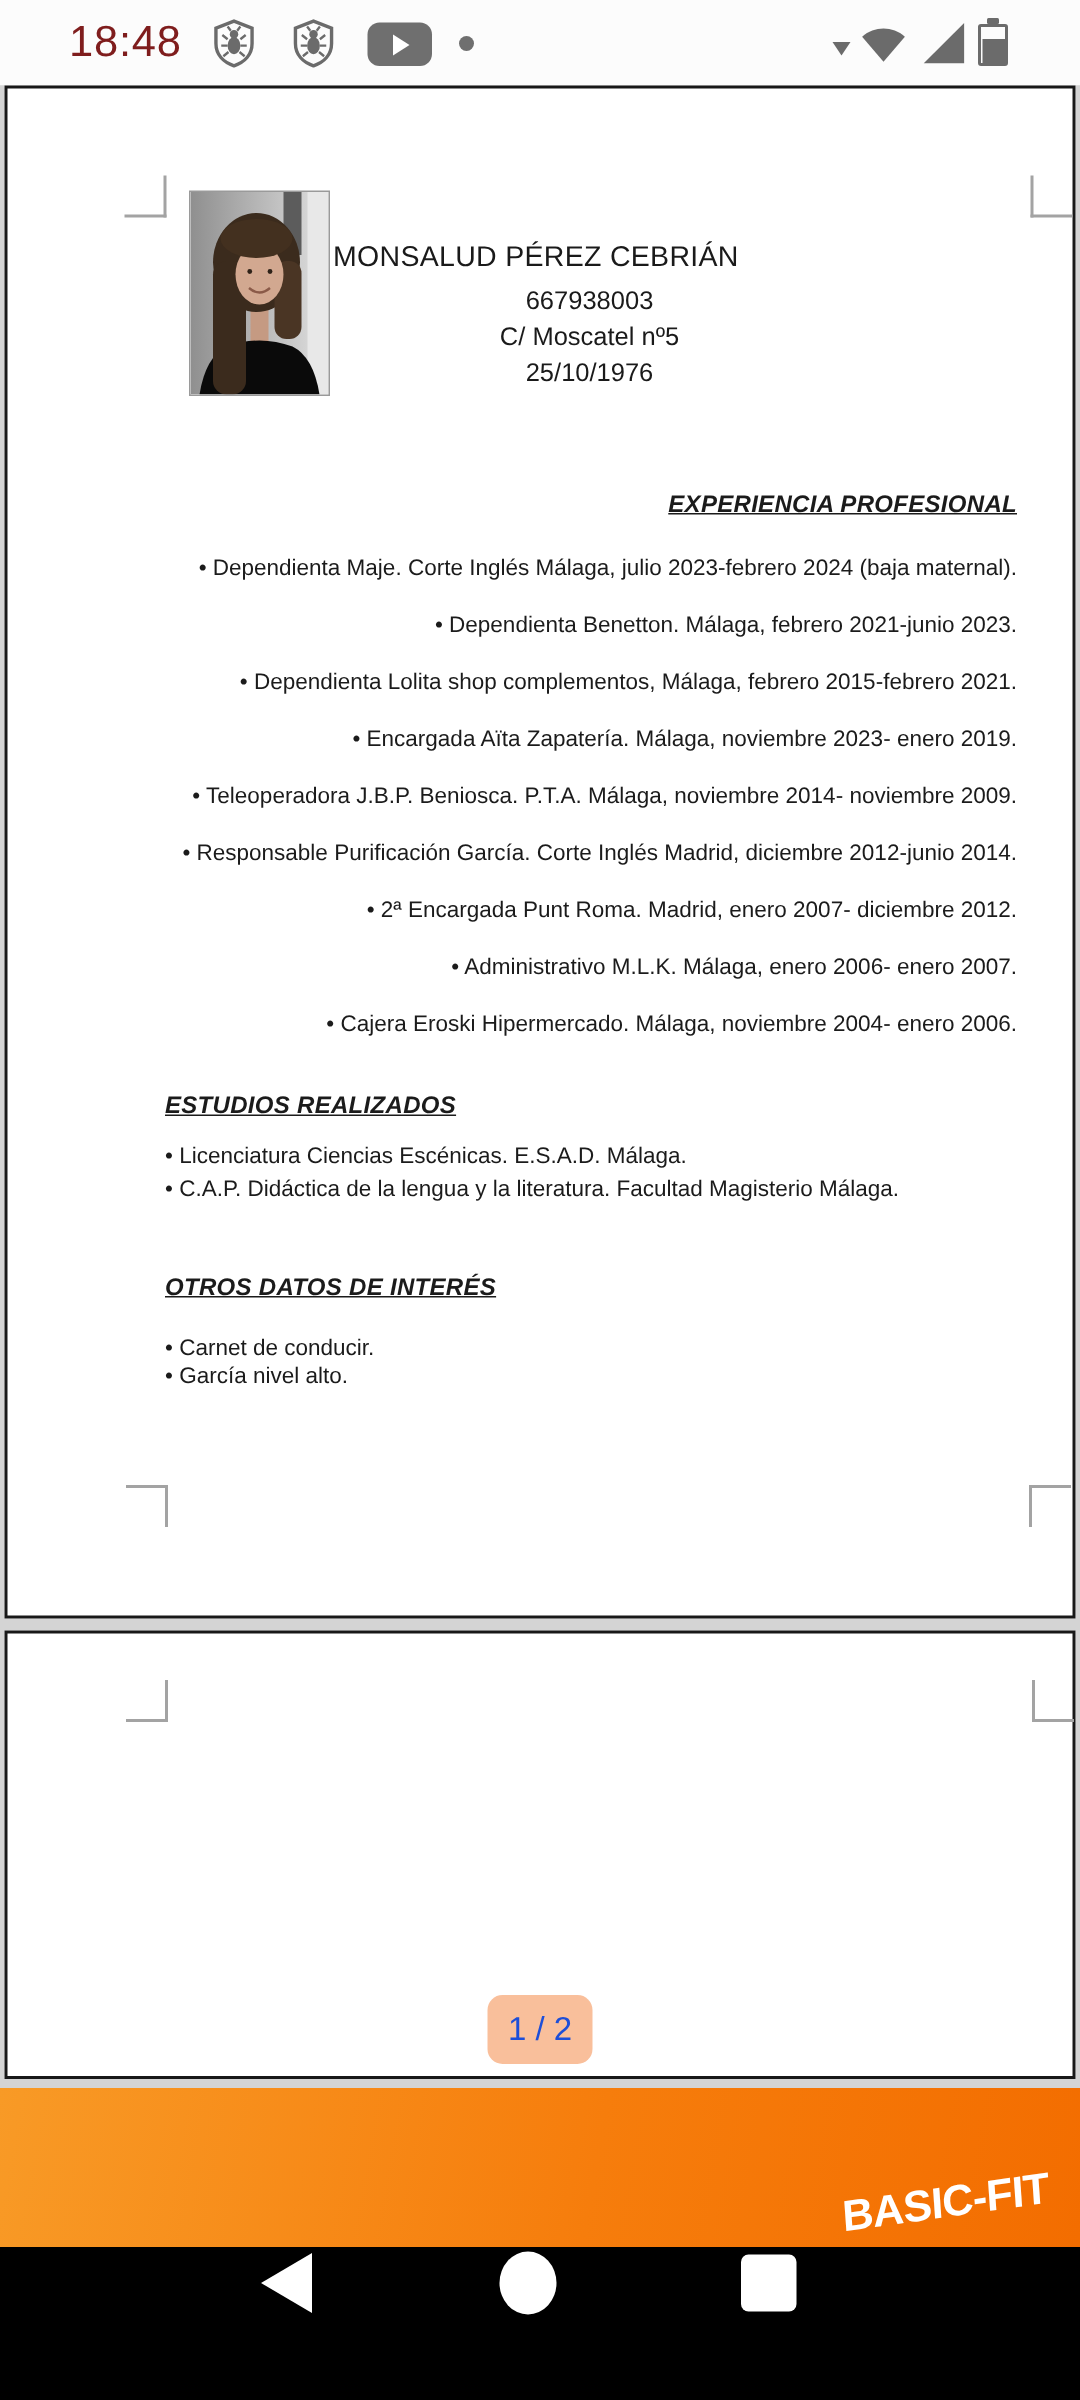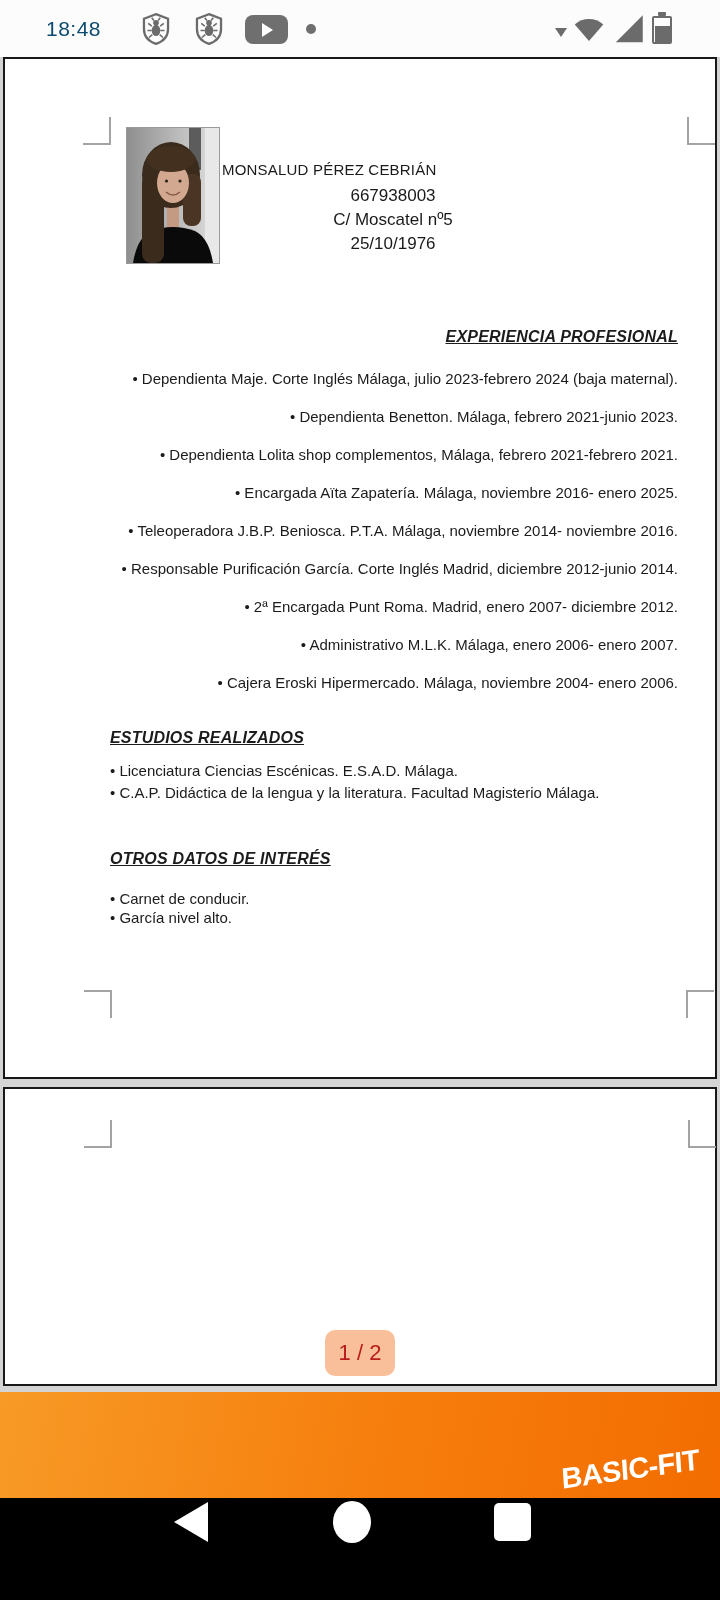--- a/index.html
+++ b/index.html
@@ -3,21 +3,21 @@
 <meta charset="utf-8">
 <style>
   html,body{margin:0;padding:0;background:#000;}
   *{box-sizing:border-box;}
   .screen{position:relative;width:720px;height:1600px;background:#d4d4d4;overflow:hidden;
           font-family:"Liberation Sans",sans-serif;}
 
   
   .status-bar{position:absolute;top:0;left:0;width:720px;height:57px;background:#fcfcfc;}
   .sb-time{position:absolute;left:46px;top:0;height:70px;line-height:57px;
-           font-size:21px;color:#0c4a6e;letter-spacing:.5px;}
+           font-size:29px;color:#7f1d1d;letter-spacing:.5px;}
   .sb-icon{position:absolute;top:12px;}
   .sb-shield1{left:139px;} .sb-shield2{left:192px;}
   .sb-yt{left:245px;top:15px;width:43px;height:29px;background:#6f6f6f;border-radius:8px;}
   .sb-yt::after{content:"";position:absolute;left:17px;top:8px;width:0;height:0;
                 border-top:7px solid transparent;border-bottom:7px solid transparent;
                 border-left:11px solid #fff;}
   .sb-dot{left:306px;top:24px;width:10px;height:10px;border-radius:50%;background:#6f6f6f;}
   .sb-caret{left:555px;top:28px;width:0;height:0;border-left:6px solid transparent;
             border-right:6px solid transparent;border-top:9px solid #6b6b6b;}
   .sb-wifi{left:571px;top:12px;}
@@ -34,35 +34,35 @@
   .page1{top:0;height:1022px;}
   .page2{top:1030px;height:299px;}
   .cmark{position:absolute;width:28px;height:28px;}
   .cm-rb{border-right:2px solid #a3a3a3;border-bottom:2px solid #a3a3a3;}
   .cm-lb{border-left:2px solid #a3a3a3;border-bottom:2px solid #a3a3a3;}
   .cm-tr{border-top:2px solid #a3a3a3;border-right:2px solid #a3a3a3;}
   .cm-tl{border-top:2px solid #a3a3a3;border-left:2px solid #a3a3a3;}
 
   .photo{position:absolute;left:122px;top:69px;width:92px;height:135px;outline:1px solid #9a9a9a;}
   .head-col{position:absolute;left:217px;top:69px;width:342px;color:#1a1a1a;}
-  .cv-name{margin-top:33px;font-size:15px;letter-spacing:.2px;text-align:left;white-space:nowrap;}
+  .cv-name{margin-top:33px;font-size:19px;letter-spacing:.2px;text-align:left;white-space:nowrap;}
   .cv-contact{margin-top:6px;text-align:center;font-size:17px;line-height:24px;}
 
   .sec{position:absolute;left:105px;width:568px;color:#1b1b1b;}
   .sec-title{display:inline-block;font-size:16px;font-weight:bold;font-style:italic;
              text-decoration:underline;line-height:21px;letter-spacing:.2px;}
   .sec-exp{top:267px;text-align:right;} .sec-exp .items{margin-top:22px;}
   .sec-exp .item{font-size:15px;line-height:20px;margin-bottom:18px;white-space:nowrap;}
   .sec-est{top:668px;} .sec-est .items{margin-top:12px;}
   .sec-est .item{font-size:15px;line-height:22px;white-space:nowrap;}
   .sec-otr{top:789px;} .sec-otr .items{margin-top:20px;}
   .sec-otr .item{font-size:15px;line-height:19px;white-space:nowrap;}
 
   .page-badge{position:absolute;left:325px;top:1273px;width:70px;height:46px;background:#f9bf9b;
-              border-radius:10px;color:#b91c1c;font-size:22px;display:flex;align-items:center;
+              border-radius:10px;color:#1d4ed8;font-size:22px;display:flex;align-items:center;
               justify-content:center;}
 
   
   .ad{position:absolute;top:1392px;left:0;width:720px;height:106px;
       background:linear-gradient(100deg,#f89a26 0%,#f67d0c 55%,#f36d00 100%);}
   .ad-headline{position:absolute;left:48px;top:34px;color:#fff;font-weight:bold;font-size:28px;
                letter-spacing:1px;white-space:nowrap;}
   .ad-brand{position:absolute;right:20px;bottom:12px;color:#fff;font-weight:bold;font-size:29px;
             letter-spacing:-.5px;transform:rotate(-8deg) skewX(-4deg);transform-origin:center;
             white-space:nowrap;}
@@ -150,23 +150,23 @@
           <div>C/ Moscatel nº5</div>
           <div>25/10/1976</div>
         </div>
       </div>
 
       <div class="sec sec-exp">
         <span class="sec-title">EXPERIENCIA PROFESIONAL</span>
         <div class="items">
           <div class="item">• Dependienta Maje. Corte Inglés Málaga, julio 2023-febrero 2024 (baja maternal).</div>
           <div class="item">• Dependienta Benetton. Málaga, febrero 2021-junio 2023.</div>
-          <div class="item">• Dependienta Lolita shop complementos, Málaga, febrero 2021-febrero 2021.</div>
-          <div class="item">• Encargada Aïta Zapatería. Málaga, noviembre 2016- enero 2025.</div>
-          <div class="item">• Teleoperadora J.B.P. Beniosca. P.T.A. Málaga, noviembre 2014- noviembre 2016.</div>
+          <div class="item">• Dependienta Lolita shop complementos, Málaga, febrero 2015-febrero 2021.</div>
+          <div class="item">• Encargada Aïta Zapatería. Málaga, noviembre 2023- enero 2019.</div>
+          <div class="item">• Teleoperadora J.B.P. Beniosca. P.T.A. Málaga, noviembre 2014- noviembre 2009.</div>
           <div class="item">• Responsable Purificación García. Corte Inglés Madrid, diciembre 2012-junio 2014.</div>
           <div class="item">• 2ª Encargada Punt Roma. Madrid, enero 2007- diciembre 2012.</div>
           <div class="item">• Administrativo M.L.K. Málaga, enero 2006- enero 2007.</div>
           <div class="item">• Cajera Eroski Hipermercado. Málaga, noviembre 2004- enero 2006.</div>
         </div>
       </div>
 
       <div class="sec sec-est">
         <span class="sec-title">ESTUDIOS REALIZADOS</span>
         <div class="items">

